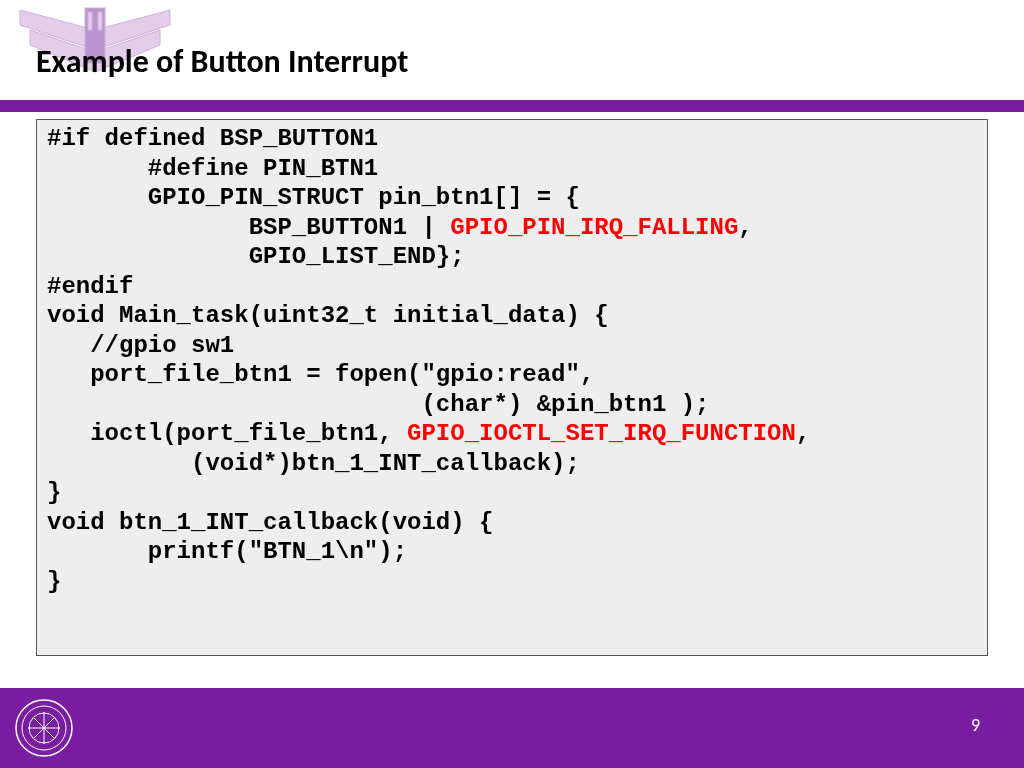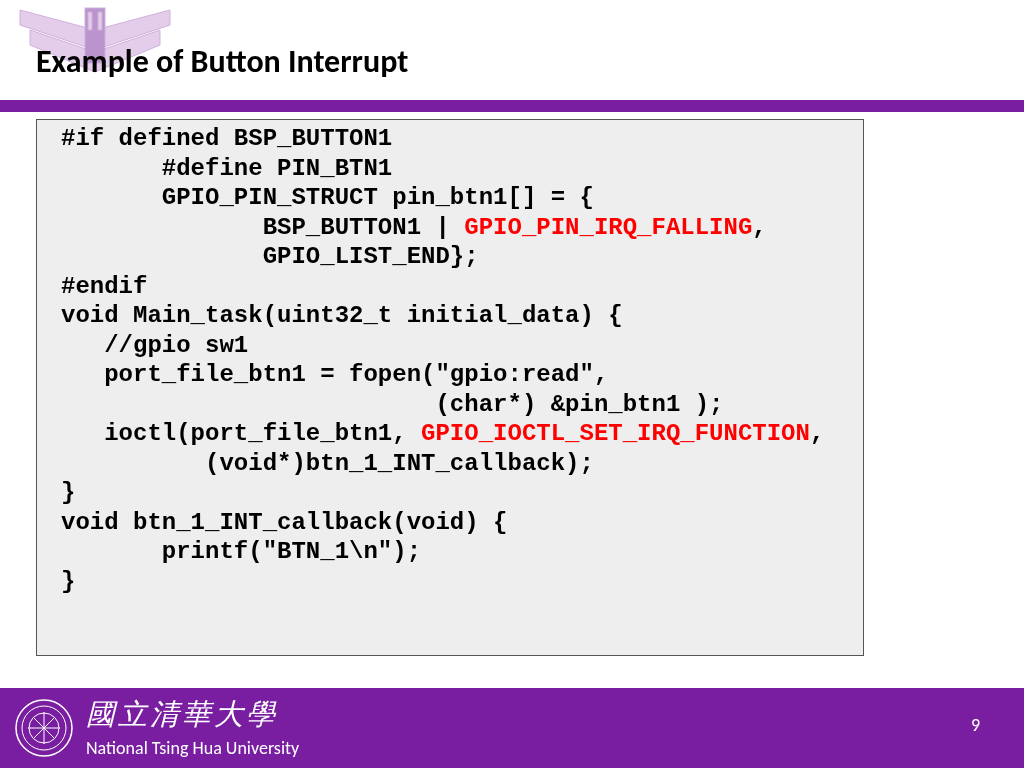--- a/index.html
+++ b/index.html
@@ -33,25 +33,25 @@
     top: 100px;
     left: 0;
     width: 1024px;
     height: 12px;
     background: #7a1ea1;
   }
   .code-box {
     position: absolute;
     top: 119px;
     left: 36px;
-    width: 828px;
+    width: 952px;
     height: 537px;
     background: #eeeeee;
     border: 1px solid #555555;
-    padding: 4px 24px;
+    padding: 4px 10px;
     font-family: "Courier New", monospace;
     font-size: 24px;
     font-weight: bold;
     line-height: 1.23;
     color: #000000;
     white-space: pre;
   }
   .red { color: #ff0000; }
   .footer {
     position: absolute;
@@ -133,18 +133,14 @@
     <circle cx="30" cy="30" r="28" fill="none" stroke="#ffffff" stroke-width="1.5"></circle>
     <circle cx="30" cy="30" r="22" fill="none" stroke="#ffffff" stroke-width="1"></circle>
     <g stroke="#ffffff" stroke-width="1" fill="none">
       <circle cx="30" cy="30" r="15"></circle>
       <line x1="20" y1="20" x2="40" y2="40"></line>
       <line x1="40" y1="20" x2="20" y2="40"></line>
       <line x1="30" y1="14" x2="30" y2="46"></line>
       <line x1="14" y1="30" x2="46" y2="30"></line>
     </g>
   </svg>
-  <div class="footer-text">
-    <div class="footer-cn">國立清華大學</div>
-    <div class="footer-en">National Tsing Hua University</div>
-  </div>
   <div class="page-num">9</div>
 </div>
 
 </body></html>

